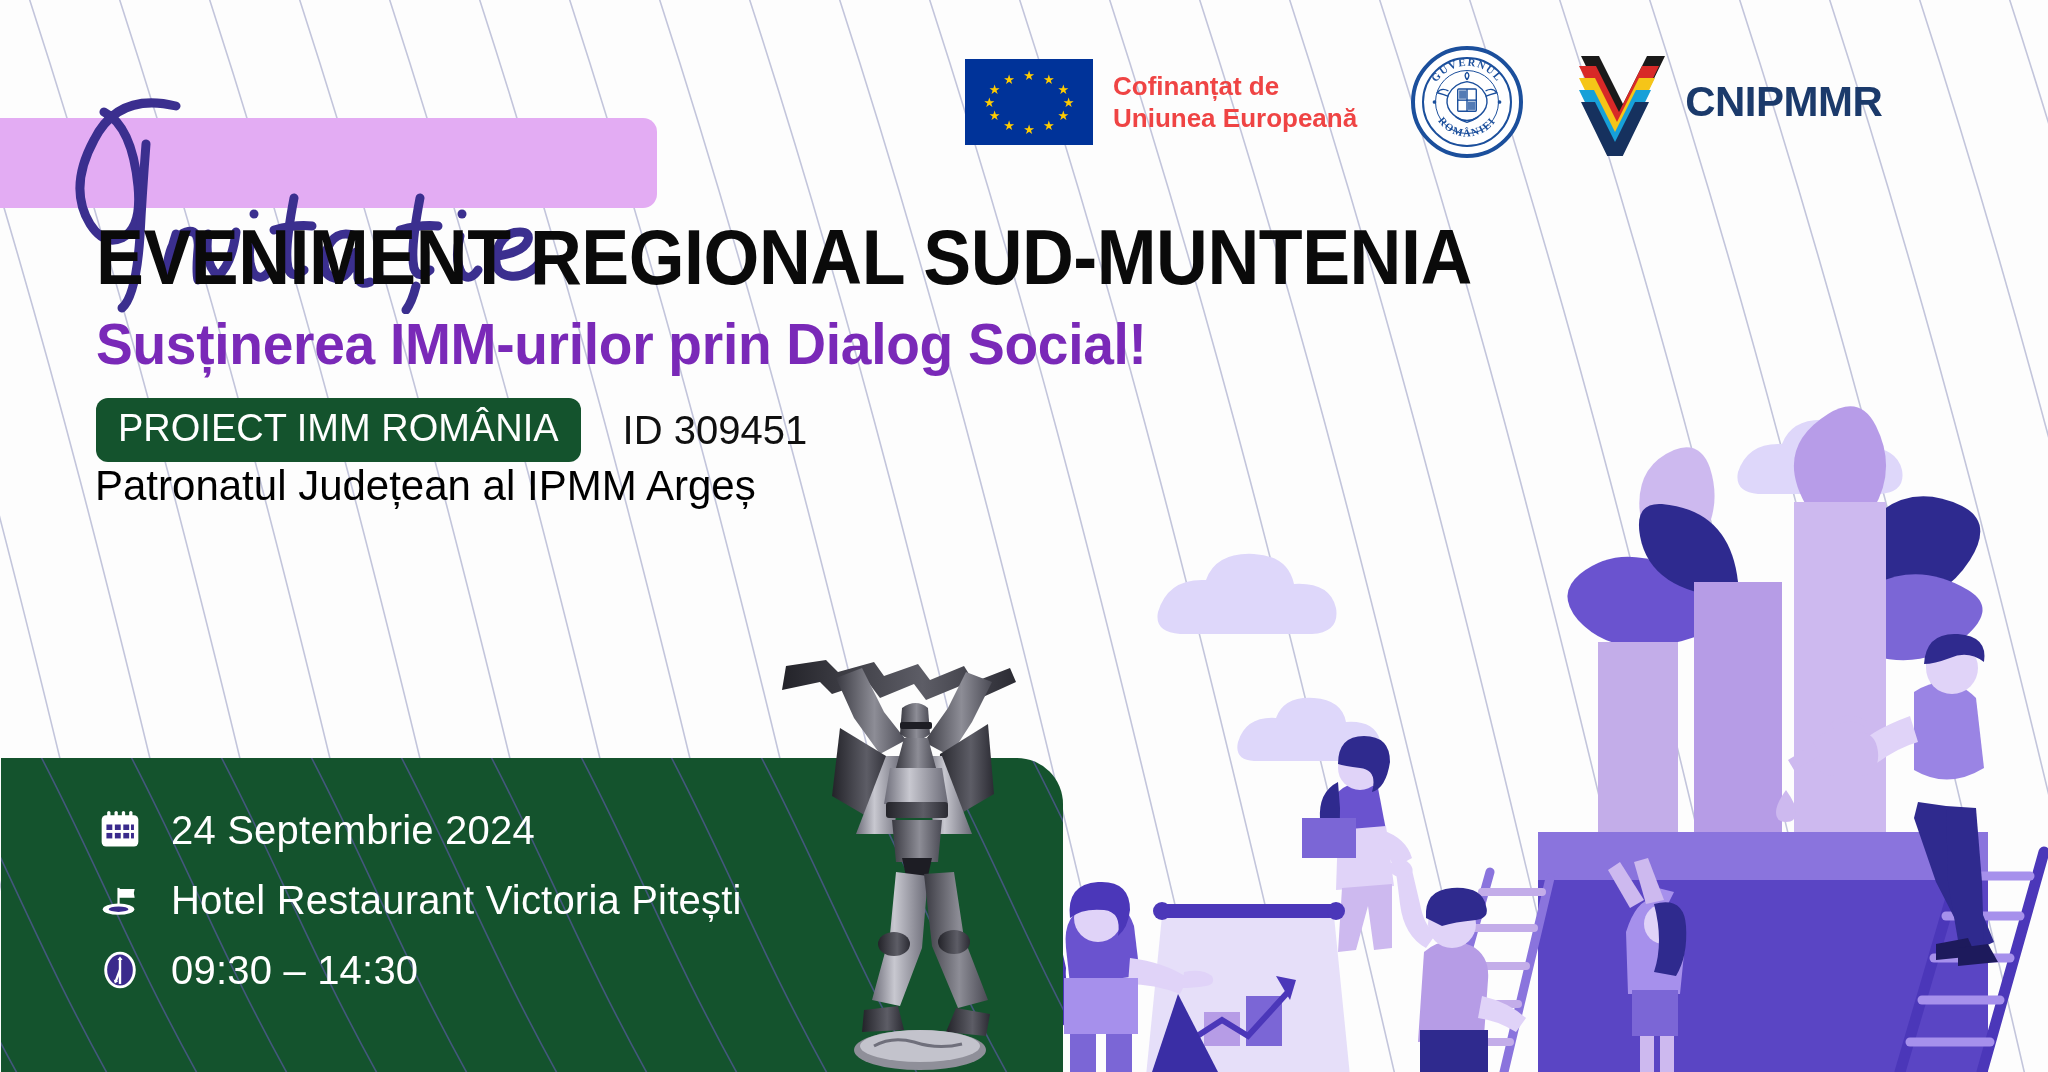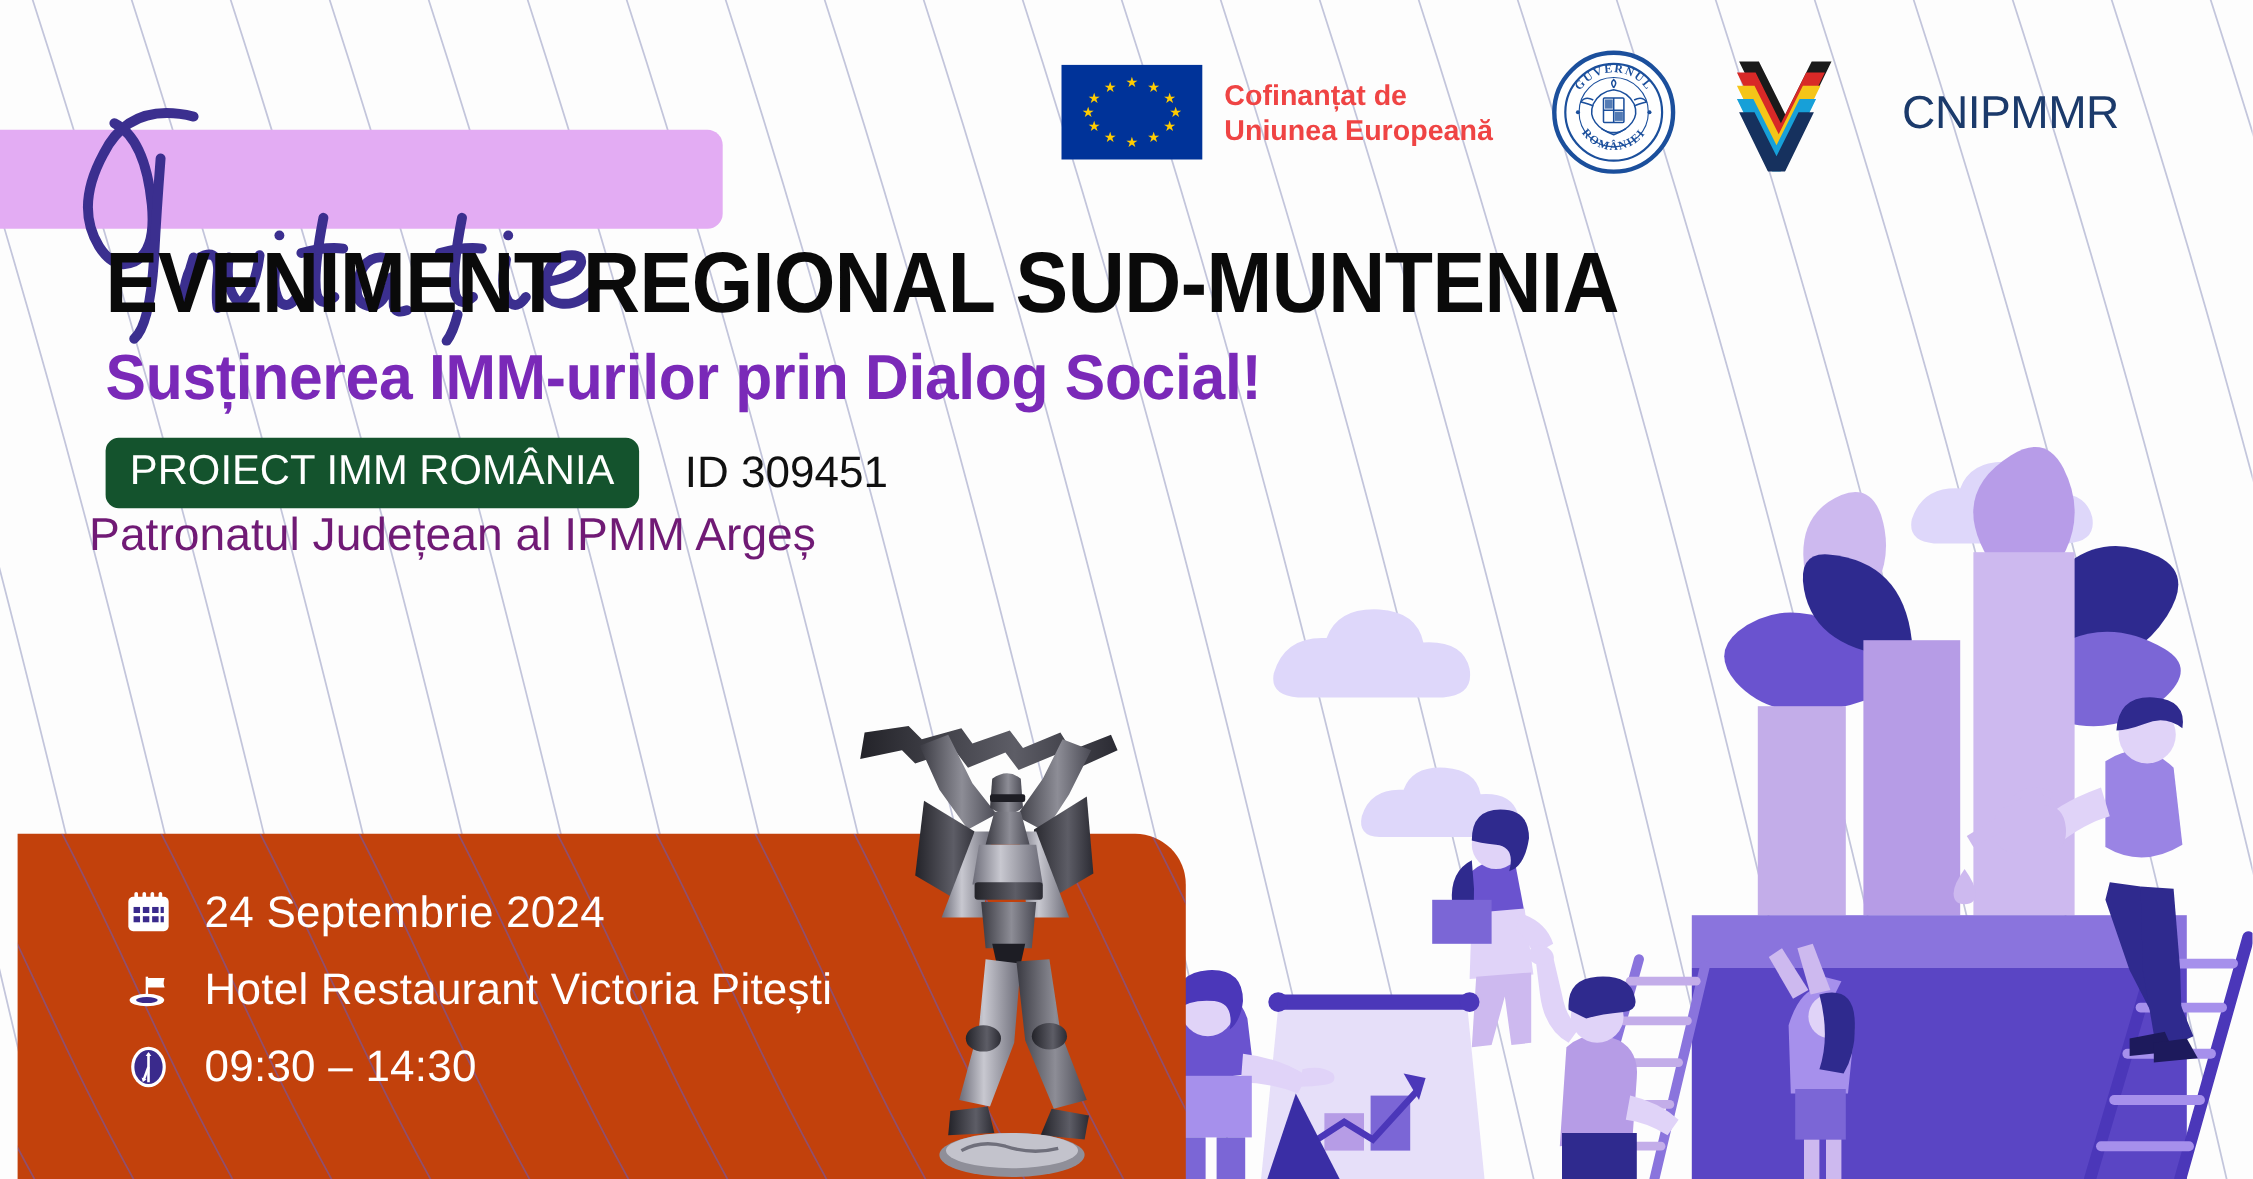--- a/index.html
+++ b/index.html
@@ -70,24 +70,23 @@
     position: absolute; inset: 20px;
     border-radius: 50%;
     border: 1.5px solid #1b4f9c;
   }
   .seal-svg { position: absolute; inset: 0; }
   .cnipmmr-logo { display: flex; align-items: center; gap: 16px; }
   .chevron-mark { width: 92px; height: 108px; flex: 0 0 auto; }
   .cnipmmr-text {
     color: #1b3a6b;
     font-size: 42px;
-    font-weight: normal;
+    font-weight: bold;
     letter-spacing: -0.5px;
     white-space: nowrap;
-    margin-left: 44px;
   }
 
   
   .invite-wrap {
     position: absolute;
     left: 0; top: 94px;
     z-index: 5;
   }
   .invite-highlight {
     position: absolute;
@@ -147,33 +146,33 @@
     letter-spacing: 0px;
   }
   .project-id {
     color: #101010;
     font-size: 40px;
     white-space: nowrap;
     margin-left: 20px;
   }
   .org-line {
     position: absolute;
-    left: 81px; top: 462px;
+    left: 95px; top: 462px;
     z-index: 5;
     font-size: 42px;
-    color: #701a75;
+    color: #000000;
     white-space: nowrap;
   }
 
   
   .detail-panel {
     position: absolute;
-    left: 16px; top: 758px;
+    left: 1px; top: 758px;
     width: 1062px; height: 314px;
-    background: #c2410c;
+    background: #14532d;
     border-radius: 0 46px 0 0;
     z-index: 4;
     overflow: hidden;
   }
   .panel-stripes { position: absolute; inset: 0; }
   .detail-list {
     position: absolute;
     left: 96px; top: 44px;
     display: flex;
     flex-direction: column;

